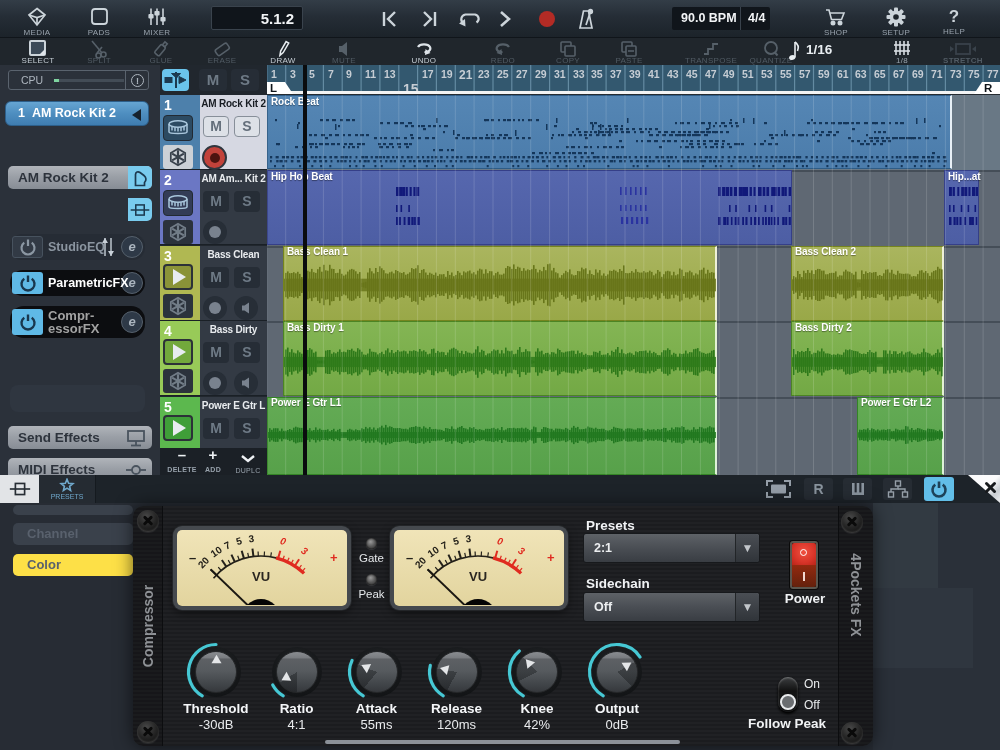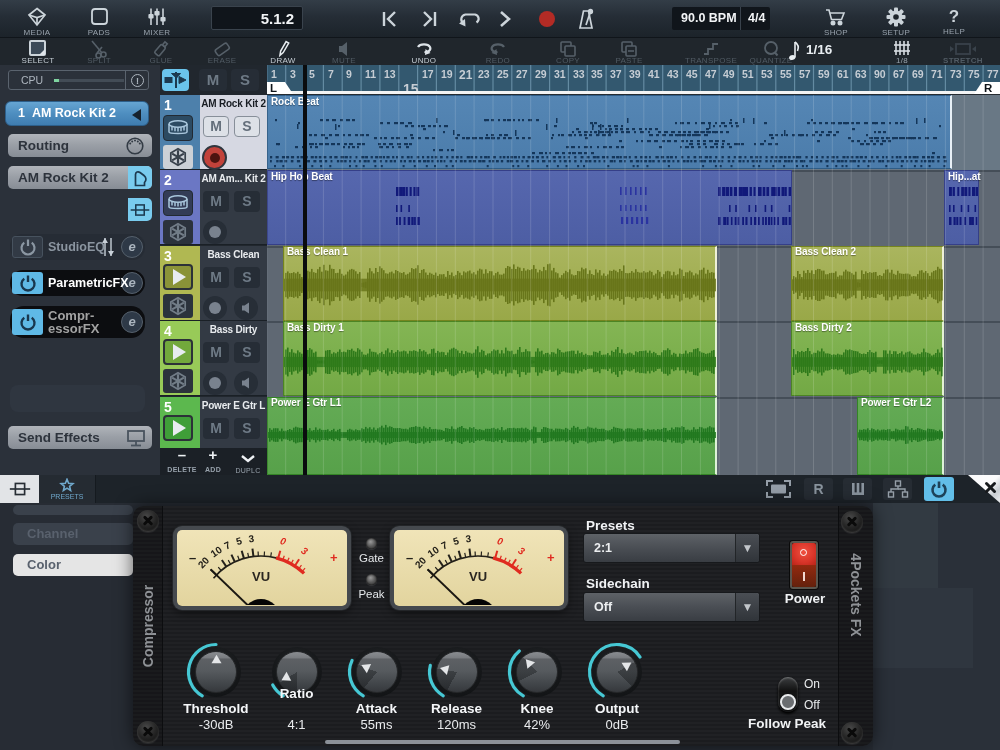--- a/index.html
+++ b/index.html
@@ -174,21 +174,21 @@
     </div>
 <div class="toolitem" style="left:394px;">
       <div style="height:17px;display:flex;align-items:center;">
         <svg width="24" height="22" viewBox="0 0 24 22" style="">
           <path d="M6 9 C8 5.5, 16 5.5, 18 9 C19.5 12, 16 14.5, 12.5 14" fill="none" stroke="#dde3e8" stroke-width="2.2"></path>
           <polygon points="13.5,11 13,17 18.5,15" fill="#dde3e8"></polygon>
         </svg>
       </div>
       <div class="lbl" style="color:#c4ccd3;font-size:8px;">UNDO</div>
     </div>
-<div class="toolitem" style="left:450px;align-items:flex-end;">
+<div class="toolitem" style="left:473px;">
       <div style="height:17px;display:flex;align-items:center;">
         <svg width="24" height="22" viewBox="0 0 24 22" style="">
           <path d="M18 9 C16 5.5, 8 5.5, 6 9 C4.5 12, 8 14.5, 11.5 14" fill="none" stroke="#566069" stroke-width="2.2"></path>
           <polygon points="10.5,11 11,17 5.5,15" fill="#566069"></polygon>
         </svg>
       </div>
       <div class="lbl" style="color:#515b64;font-size:8px;">REDO</div>
     </div>
 <div class="toolitem" style="left:538px;">
       <div style="height:17px;display:flex;align-items:center;">
@@ -264,28 +264,20 @@
 <span style="position:absolute;left:12px;top:3px;font-size:10.5px;color:#aeb6bf;">CPU</span>
 <span style="position:absolute;left:45px;top:8px;width:70px;height:2.5px;background:#434c56;"></span>
 <span style="position:absolute;left:45px;top:8px;width:5px;height:2.5px;background:#7fd4a0;"></span>
 <span style="position:absolute;right:22px;top:0;height:100%;border-left:1.5px solid #5a636e;"></span>
 <span style="position:absolute;right:4px;top:2.5px;width:13px;height:13px;border:1.5px solid #aeb6bf;border-radius:50%;color:#aeb6bf;font-weight:bold;font-size:9px;text-align:center;line-height:12px;">!</span>
 </div>
 <div class="abs" style="left:5px;top:101px;width:144px;height:25px;border-radius:6px;background:linear-gradient(180deg,#66a5d2 0%,#4e8ec0 50%,#3f7db0 100%);border:1px solid #2d5f8a;">
 <span style="position:absolute;left:0;right:20px;top:4px;text-align:center;color:#fff;font-weight:bold;font-size:12.5px;">1&nbsp;&nbsp;AM Rock Kit 2</span>
 <span style="position:absolute;right:7px;top:7px;width:0;height:0;border-top:6px solid transparent;border-bottom:6px solid transparent;border-right:9px solid #16222e;"></span>
 </div>
-<div class="graybtn" style="top:134px;height:23px;">Routing<span style="position:absolute;right:6px;top:0.5px;"><svg width="22" height="22" viewBox="0 0 22 22" style="">
-          <circle cx="11" cy="11" r="7.8" fill="none" stroke="#333b45" stroke-width="1.6"></circle>
-          <circle cx="6.2" cy="8.6" r="1.0" fill="#333b45"></circle>
-          <circle cx="8.2" cy="6.4" r="1.0" fill="#333b45"></circle>
-          <circle cx="11" cy="5.6" r="1.0" fill="#333b45"></circle>
-          <circle cx="13.8" cy="6.4" r="1.0" fill="#333b45"></circle>
-          <circle cx="15.8" cy="8.6" r="1.0" fill="#333b45"></circle>
-        </svg></span></div>
 <div class="graybtn" style="top:166px;height:23px;width:144px;">AM Rock Kit 2</div>
 <div class="abs" style="left:128px;top:166px;width:24px;height:23px;background:#79cbee;border-radius:0 5px 5px 0;display:flex;align-items:center;justify-content:center;">
       <svg width="22" height="22" viewBox="0 0 22 22" style="">
         <path d="M6.5 18.5 L6.5 7.5 C6.5 5 9 4 11 5.5 L15 8.5 C17.5 10.5, 17.5 13.5, 15.5 15.5 L15.5 18.5 Z" fill="none" stroke="#1c3a50" stroke-width="1.7"></path>
       </svg>
     </div>
 <div class="abs" style="left:128px;top:198px;width:24px;height:23px;background:#79cbee;border-radius:0 5px 5px 0;display:flex;align-items:center;justify-content:center;">
       <svg width="22" height="22" viewBox="0 0 22 22" style="">
         <g stroke="#1c3a50" fill="none" stroke-width="1.8" transform="scale(0.8461538461538461)">
           <line x1="2" y1="13" x2="24" y2="13"></line>
@@ -334,20 +326,27 @@
       </span>
 <span style="position:absolute;left:38px;top:3px;color:#a3a3a3;font-weight:bold;font-size:13px;line-height:13px;">Compr-<br>essorFX</span>
 <span style="position:absolute;right:2px;top:5px;width:22px;height:22px;border-radius:50%;background:#2e3947;border:1.5px solid #55606c;color:#aab4be;font-style:italic;font-weight:bold;font-size:13px;text-align:center;line-height:19px;">e</span>
     </div>
 <div class="abs" style="left:10px;top:385px;width:135px;height:27px;border-radius:8px;background:#2f3640;"></div>
 <div class="graybtn" style="top:426px;height:23px;">Send Effects<span style="position:absolute;right:4px;top:1px;"><svg width="24" height="22" viewBox="0 0 24 22" style="">
           <g stroke="#49535e" stroke-width="1.8" fill="none">
             <rect x="4" y="4" width="16" height="10"></rect>
             <line x1="12" y1="14" x2="12" y2="18"></line>
             <line x1="7" y1="18.5" x2="17" y2="18.5"></line>
+          </g>
+        </svg></span></div>
+<div class="graybtn" style="top:458px;height:23px;">MIDI Effects<span style="position:absolute;right:4px;top:1px;"><svg width="24" height="22" viewBox="0 0 24 22" style="">
+          <g stroke="#49535e" stroke-width="1.8" fill="none">
+            <line x1="2" y1="11" x2="8" y2="11"></line>
+            <line x1="16" y1="11" x2="22" y2="11"></line>
+            <circle cx="12" cy="11" r="4"></circle>
           </g>
         </svg></span></div>
 <div class="abs" style="left:160px;top:65px;width:107px;height:410px;background:#21272e;"></div>
 <div class="abs" style="left:162px;top:69px;width:27px;height:22px;background:#6ac4ec;border-radius:4px;display:flex;align-items:center;justify-content:center;">
       <svg width="26" height="22" viewBox="0 0 26 22" style="">
         <g stroke="#1c3a50" fill="#1c3a50">
           <rect x="2" y="8.5" width="7" height="5"></rect>
           <line x1="13" y1="3" x2="13" y2="19" stroke-width="2"></line>
           <path d="M8.5 4.5 L17.5 4.5 L13.5 9 Z" stroke-width="1"></path>
           <polygon points="16,7.5 23,11 16,14.5"></polygon>
@@ -561,21 +560,21 @@
         <span style="position:absolute;left:419px;top:2.5px;color:#c6cdd4;font-weight:bold;font-size:10.5px;">45</span>
         <span style="position:absolute;left:438px;top:2.5px;color:#c6cdd4;font-weight:bold;font-size:10.5px;">47</span>
         <span style="position:absolute;left:456px;top:2.5px;color:#c6cdd4;font-weight:bold;font-size:10.5px;">49</span>
         <span style="position:absolute;left:475px;top:2.5px;color:#c6cdd4;font-weight:bold;font-size:10.5px;">51</span>
         <span style="position:absolute;left:494px;top:2.5px;color:#c6cdd4;font-weight:bold;font-size:10.5px;">53</span>
         <span style="position:absolute;left:513px;top:2.5px;color:#c6cdd4;font-weight:bold;font-size:10.5px;">55</span>
         <span style="position:absolute;left:532px;top:2.5px;color:#c6cdd4;font-weight:bold;font-size:10.5px;">57</span>
         <span style="position:absolute;left:551px;top:2.5px;color:#c6cdd4;font-weight:bold;font-size:10.5px;">59</span>
         <span style="position:absolute;left:570px;top:2.5px;color:#c6cdd4;font-weight:bold;font-size:10.5px;">61</span>
         <span style="position:absolute;left:588px;top:2.5px;color:#c6cdd4;font-weight:bold;font-size:10.5px;">63</span>
-        <span style="position:absolute;left:607px;top:2.5px;color:#c6cdd4;font-weight:bold;font-size:10.5px;">90</span>
+        <span style="position:absolute;left:607px;top:2.5px;color:#c6cdd4;font-weight:bold;font-size:10.5px;">65</span>
         <span style="position:absolute;left:626px;top:2.5px;color:#c6cdd4;font-weight:bold;font-size:10.5px;">67</span>
         <span style="position:absolute;left:645px;top:2.5px;color:#c6cdd4;font-weight:bold;font-size:10.5px;">69</span>
         <span style="position:absolute;left:664px;top:2.5px;color:#c6cdd4;font-weight:bold;font-size:10.5px;">71</span>
         <span style="position:absolute;left:683px;top:2.5px;color:#c6cdd4;font-weight:bold;font-size:10.5px;">73</span>
         <span style="position:absolute;left:701px;top:2.5px;color:#c6cdd4;font-weight:bold;font-size:10.5px;">75</span>
         <span style="position:absolute;left:720px;top:2.5px;color:#c6cdd4;font-weight:bold;font-size:10.5px;">77</span>
       </div>
 <div class="abs" style="left:0;top:26px;width:733px;height:3px;background:#f2f3f4;"></div>
 <div class="abs" style="left:0;top:29px;width:733px;height:1px;background:#252b31;"></div>
 <div class="abs" style="left:0;top:17px;width:26px;height:12px;background:#fff;clip-path:polygon(0 0,18px 0,26px 100%,0 100%);"></div>
@@ -2390,21 +2389,21 @@
 <div class="abs" style="left:968px;top:475px;width:32px;height:28px;background:linear-gradient(135deg,#fbfbfc 52%,#c9cdd2 75%,#ebedef 100%);clip-path:polygon(100% 0,0 0,100% 100%);"></div>
 <div class="abs" style="left:984px;top:480px;"><svg width="13" height="13" viewBox="0 0 13 13" style="">
         <g stroke="#17191c" stroke-width="3" stroke-linecap="round">
           <line x1="2.5" y1="2.5" x2="10.5" y2="10.5"></line>
           <line x1="10.5" y1="2.5" x2="2.5" y2="10.5"></line>
         </g>
       </svg></div>
 <div class="abs" style="left:0;top:503px;width:1000px;height:247px;background:#272c34;"></div>
 <div class="abs" style="left:13px;top:505px;width:120px;height:10px;border-radius:5px;background:#3a414b;color:#59616d;font-weight:bold;font-size:13px;line-height:21px;padding-left:14px;"></div>
 <div class="abs" style="left:13px;top:523px;width:120px;height:22px;border-radius:5px;background:#3a414b;color:#59616d;font-weight:bold;font-size:13px;line-height:21px;padding-left:14px;">Channel</div>
-<div class="abs" style="left:13px;top:554px;width:120px;height:22px;border-radius:5px;background:#e5e5e5;color:#59616d;font-weight:bold;font-size:13px;line-height:21px;padding-left:14px;">Color</div>
+<div class="abs" style="left:13px;top:554px;width:120px;height:22px;border-radius:5px;background:#fde047;color:#59616d;font-weight:bold;font-size:13px;line-height:21px;padding-left:14px;">Color</div>
 <div class="abs" style="left:873px;top:503px;width:127px;height:247px;background:#2a3039;"></div>
 <div class="abs" style="left:873px;top:503px;width:65px;height:85px;background:#323a42;"></div>
 <div class="abs" style="left:873px;top:588px;width:100px;height:80px;background:#2f363f;"></div>
 <div class="abs" style="left:133px;top:506px;width:740px;height:240px;border-radius:10px;background:repeating-linear-gradient(180deg,#202124 0px,#202124 2px,#1b1c1f 2px,#1b1c1f 4px);box-shadow:0 0 18px rgba(0,0,0,.6);overflow:hidden;">
 <div style="position:absolute;left:0;top:0;width:30px;height:240px;background:rgba(0,0,0,.18);border-right:1px solid #0c0d0f;"></div>
 <div style="position:absolute;right:0;top:0;width:35px;height:240px;background:rgba(0,0,0,.18);border-left:1px solid #0c0d0f;"></div>
 </div>
 <div class="abs" style="left:137px;top:510px;width:22px;height:22px;border-radius:50%;background:radial-gradient(circle at 42% 30%,#484848 0%,#242424 50%,#0a0a0a 100%);box-shadow:0 1px 1px rgba(255,255,255,.08), inset 0 -1px 2px rgba(255,255,255,.18);">
 <span style="position:absolute;left:5px;top:9.4px;width:12px;height:3.2px;background:#0a0a0a;border-radius:2px;transform:rotate(45deg);"></span>
 <span style="position:absolute;left:5px;top:9.4px;width:12px;height:3.2px;background:#0a0a0a;border-radius:2px;transform:rotate(-45deg);"></span>
@@ -2554,21 +2553,21 @@
 <div class="abs kv" style="left:166px;top:717px;width:100px;">-30dB</div>
 <div style="position:absolute;left:271.5px;top:647px;width:50px;height:50px;border-radius:50%;background:radial-gradient(circle at 50% 38%, #26282b 0%, #151719 62%, #0e1012 100%);"></div>
 <div style="position:absolute;left:275.5px;top:651px;width:42px;height:42px;border-radius:50%;background:linear-gradient(180deg,#898c90 0%,#7a7d81 14%,#5d6064 18%,#565a5e 48%,#404448 82%,#35383c 100%);border:1px solid #26282a;"></div>
 <div style="position:absolute;left:276.5px;top:652px;width:40px;height:40px;border-radius:50%;background:conic-gradient(from -180deg, rgba(10,12,14,0.34) 0deg 58deg, rgba(0,0,0,0) 58deg);"></div>
     <svg width="66" height="66" viewBox="0 0 66 66" style="position:absolute;left:263.5px;top:639.0px;">
       <path d="M 19.25 56.82 A 27.5 27.5 0 0 1 8.72 45.91" fill="none" stroke="#46c8d4" stroke-width="3.2" stroke-linecap="round"></path>
     </svg>
     <svg width="15" height="15" viewBox="0 0 15 15" style="position:absolute;left:278.84610268212236px;top:669.8989229720378px;">
       <polygon points="7.5,1.8 12.5,10.2 2.5,10.2" fill="#e4e6e8" transform="rotate(-118 7.5 7.5)"></polygon>
     </svg>
-<div class="abs kn" style="left:246.5px;top:686px;width:100px;">Ratio</div>
+<div class="abs kn" style="left:246.5px;top:701px;width:100px;">Ratio</div>
 <div class="abs kv" style="left:246.5px;top:717px;width:100px;">4:1</div>
 <div style="position:absolute;left:351.5px;top:647px;width:50px;height:50px;border-radius:50%;background:radial-gradient(circle at 50% 38%, #26282b 0%, #151719 62%, #0e1012 100%);"></div>
 <div style="position:absolute;left:355.5px;top:651px;width:42px;height:42px;border-radius:50%;background:linear-gradient(180deg,#898c90 0%,#7a7d81 14%,#5d6064 18%,#565a5e 48%,#404448 82%,#35383c 100%);border:1px solid #26282a;"></div>
 <div style="position:absolute;left:356.5px;top:652px;width:40px;height:40px;border-radius:50%;background:conic-gradient(from -141deg, rgba(10,12,14,0.34) 0deg 72deg, rgba(0,0,0,0) 72deg);"></div>
     <svg width="66" height="66" viewBox="0 0 66 66" style="position:absolute;left:343.5px;top:639.0px;">
       <path d="M 19.25 56.82 A 27.5 27.5 0 0 1 8.08 21.38" fill="none" stroke="#46c8d4" stroke-width="3.2" stroke-linecap="round"></path>
     </svg>
     <svg width="15" height="15" viewBox="0 0 15 15" style="position:absolute;left:358.5774604490785px;top:659.639889989982px;">
       <polygon points="7.5,1.8 12.5,10.2 2.5,10.2" fill="#e4e6e8" transform="rotate(-65 7.5 7.5)"></polygon>
     </svg>

